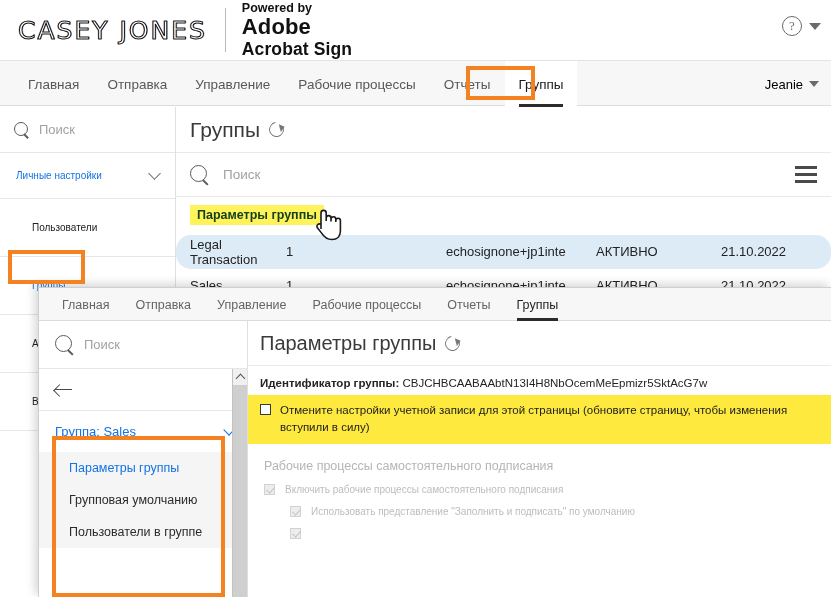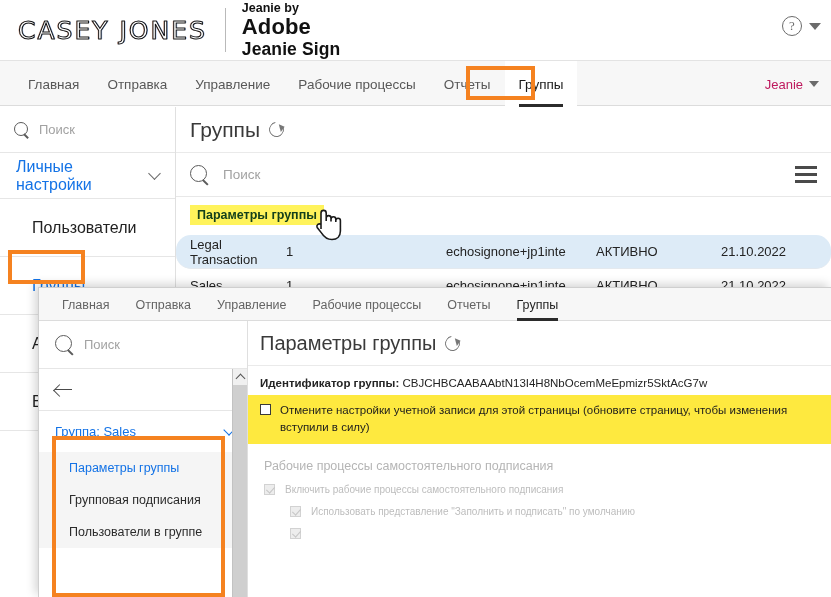--- a/index.html
+++ b/index.html
@@ -54,21 +54,21 @@
   .nav-item {
     font-size:13.5px; color:#585858; padding:0 14px; height:46px;
     display:flex; align-items:center; white-space:nowrap; cursor:pointer;
   }
   .nav-item.active { color:#1a1a1a; position:relative; background:#fff; }
   .nav-item.active::after {
     content:""; position:absolute; left:14px; right:14px; bottom:0; height:3px; background:#2b2b2b;
   }
   .nav-user {
     position:absolute; right:12px; top:0; height:46px;
-    display:flex; align-items:center; gap:6px; font-size:13px; color:#be185d;
+    display:flex; align-items:center; gap:6px; font-size:13px; color:#000000;
   }
   .nav-user .caret-sm {
     width:0;height:0;border-left:5px solid transparent;border-right:5px solid transparent;
     border-top:6px solid #6b6b6b;
   }
 
   
   .bg-body { position:absolute; left:0; top:107px; width:831px; height:490px; display:flex; background:#fff; }
   .bg-side { width:238px; border-right:1px solid #e0e0e0; background:#fff; }
   .side-search {
@@ -83,21 +83,21 @@
     content:""; position:absolute; left:10px; top:11px; width:6px; height:1.7px;
     background:#5b5b5b; transform:rotate(45deg); transform-origin:left center;
   }
   .magnifier.big { width:19px; height:19px; }
   .magnifier.big::before { width:15px; height:15px; border-width:1.8px; }
   .magnifier.big::after { left:13px; top:14px; width:7px; }
   .ph { color:#a2a2a2; font-size:13px; }
 
   .side-row {
     height:46px; display:flex; align-items:center; justify-content:space-between;
-    padding:0 16px 0 16px; border-bottom:1px solid #e6e6e6; font-size:16px; cursor:pointer;
+    padding:0 16px 0 16px; border-bottom:1px solid #e6e6e6; font-size:10px; cursor:pointer;
   }
   .side-row.link { color:#1473e6; }
   .side-row.plain { color:#222; }
   .chev {
     width:9px; height:9px; border-right:1.8px solid #6b6b6b; border-bottom:1.8px solid #6b6b6b;
     transform:rotate(45deg); margin-top:-4px;
   }
   .side-row.tall { height:58px;padding-left:32px; }
 
   .bg-main { flex:1; background:#fff; position:relative; }
@@ -219,23 +219,23 @@
 <body>
 
 <div class="app">
 
   <div class="bg-window">
 
     <div class="brandbar">
       <div class="logo-casey">CASEY JONES</div>
       <div class="brand-sep"></div>
       <div class="poweredby">
-        <div class="pb1">Jeanie by</div>
+        <div class="pb1">Powered by</div>
         <div class="pb2">Adobe</div>
-        <div class="pb3">Jeanie Sign</div>
+        <div class="pb3">Acrobat Sign</div>
       </div>
       <div class="help-zone">
         <div class="help-circle">?</div>
         <div class="caret-dn"></div>
       </div>
     </div>
 
     <div class="navbar">
       <div class="nav-items">
         <div class="nav-item">Главная</div>
@@ -337,21 +337,21 @@
           <span class="ph">Поиск</span>
         </div>
         <div class="ov-back">
           <span class="arrow-left"></span>
         </div>
         <div class="ov-grp">
           <span>Группа: Sales</span>
           <span class="chev-blue"></span>
         </div>
         <div class="ov-sub active">Параметры группы</div>
-        <div class="ov-sub">Групповая подписания</div>
+        <div class="ov-sub">Групповая умолчанию</div>
         <div class="ov-sub">Пользователи в группе</div>
 
         <div class="ov-sb">
           <div class="ov-sb-top">
             <span class="sb-caret"></span>
           </div>
         </div>
       </div>
 
       <div class="ov-main">

